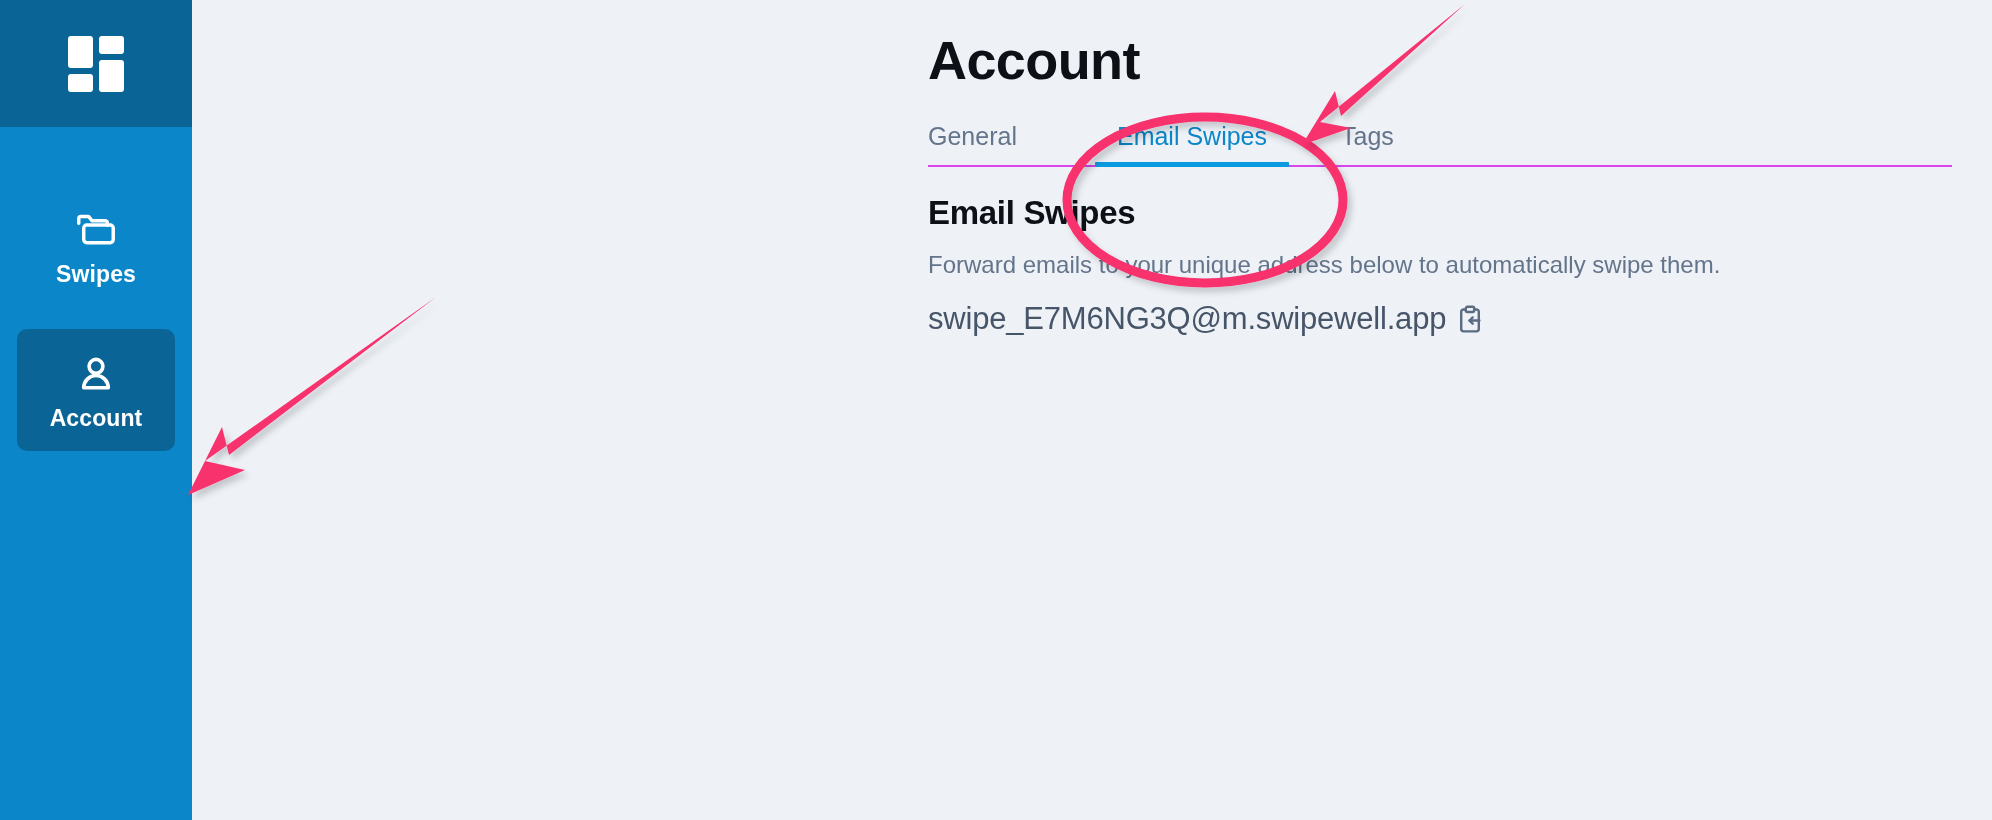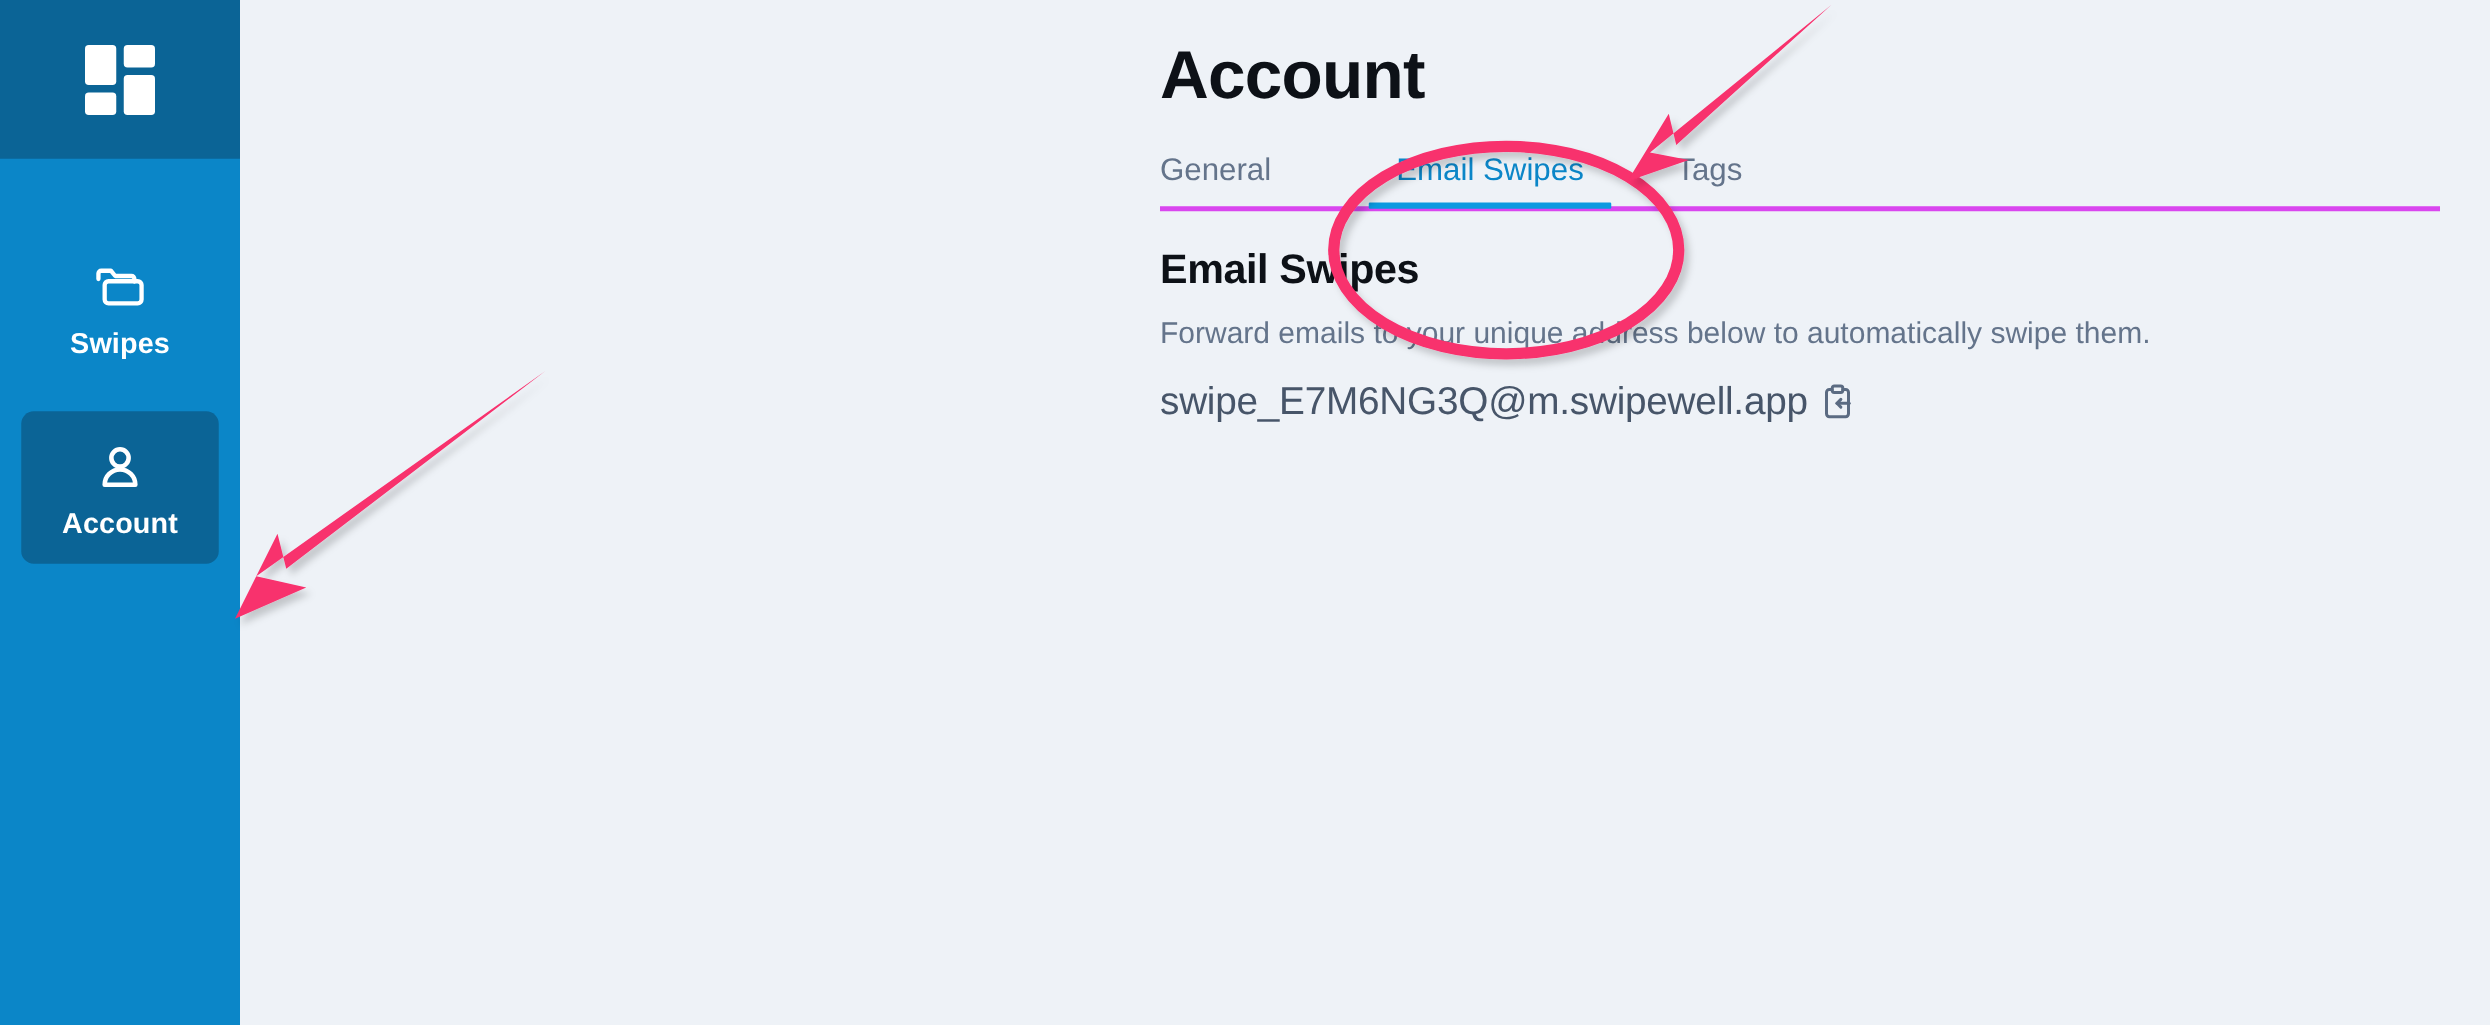--- a/index.html
+++ b/index.html
@@ -125,21 +125,21 @@
     padding-top: 30px;
     font-size: 54px;
     line-height: 1.12;
     font-weight: 700;
     color: #0d1117;
     letter-spacing: -0.6px;
   }
 
   .tabs-wrap {
     margin-top: 34px;
-    border-bottom: 4px solid #d946ef;
+    border-bottom: 2px solid #d946ef;
     margin-right: 40px;
     display: flex;
     align-items: flex-end;
     gap: 0;
   }
   .tab {
     padding: 0 22px 16px 22px;
     font-size: 25px;
     line-height: 1;
     font-weight: 400;

